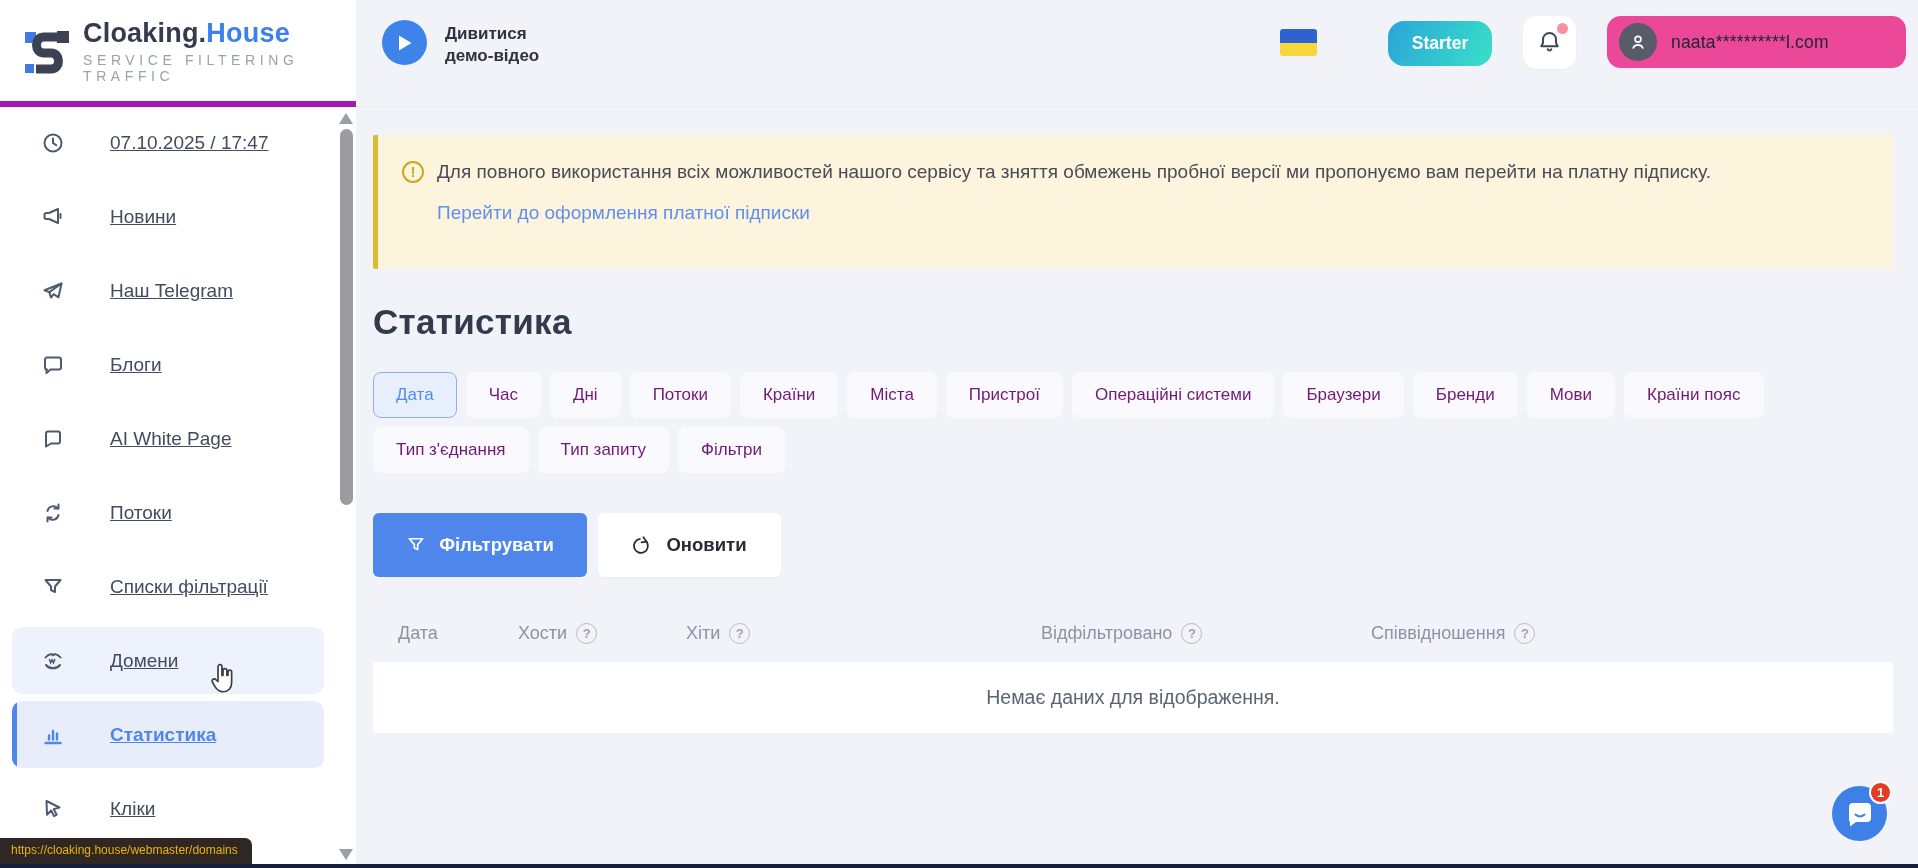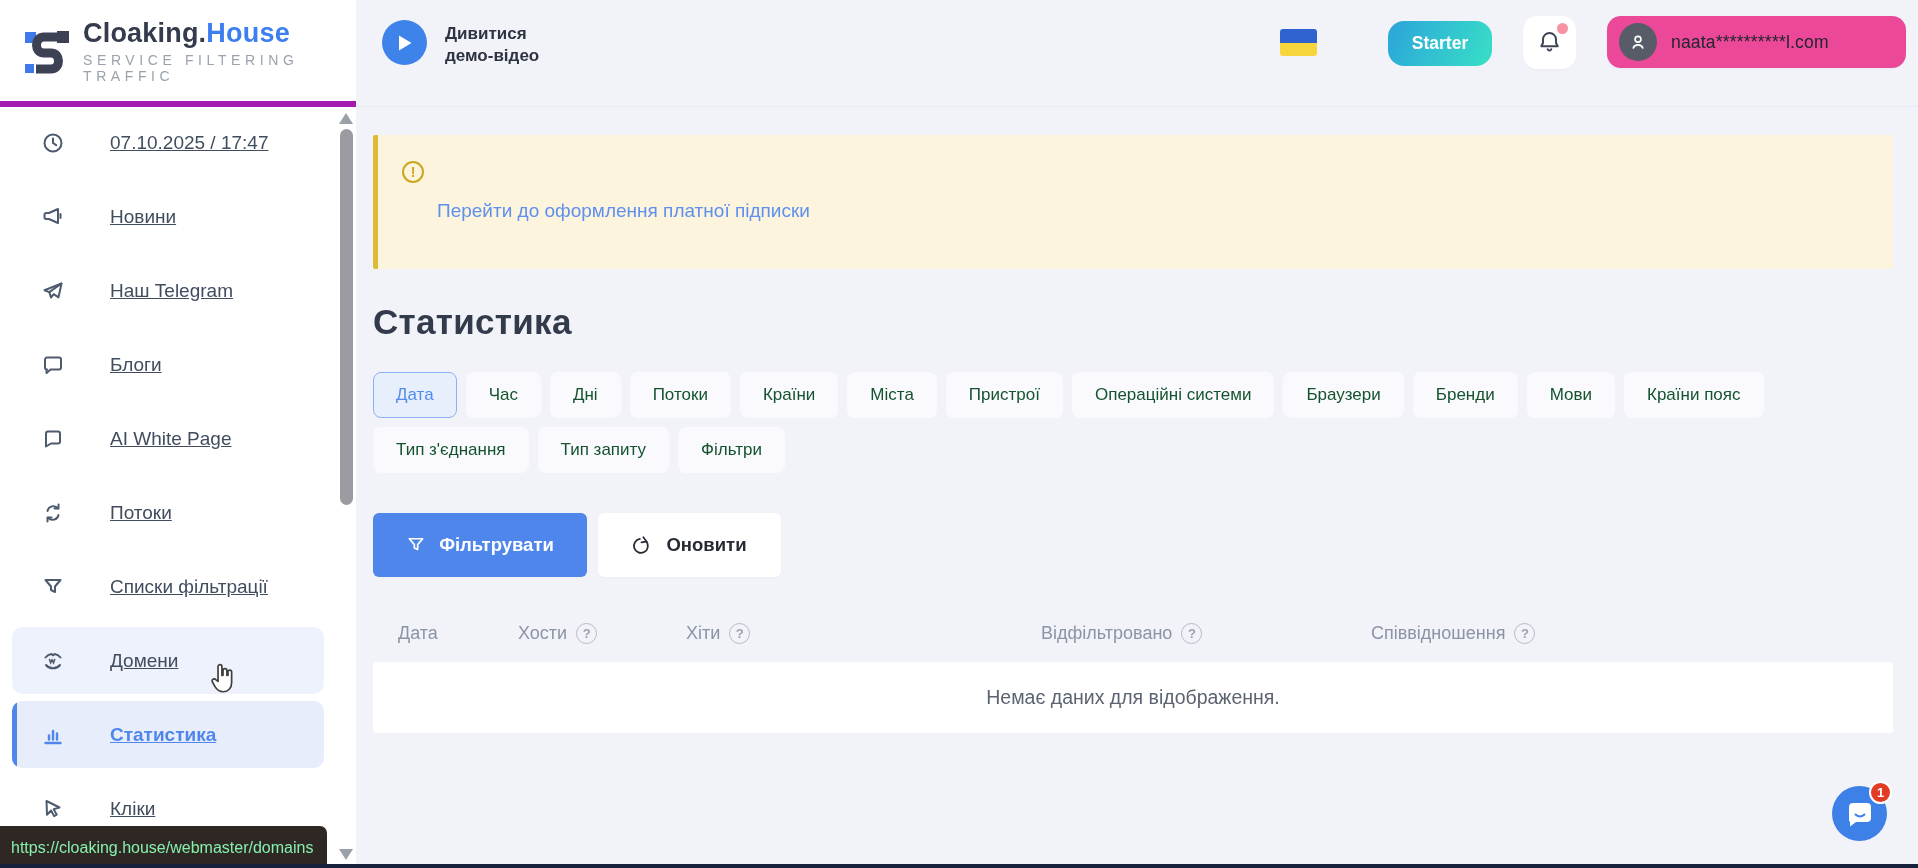--- a/index.html
+++ b/index.html
@@ -61,21 +61,21 @@
   .banner-row { display:flex; gap:13px; align-items:flex-start; }
   .warn-icon { width:22px; height:22px; border:2px solid #c9a81f; border-radius:50%; color:#c9a81f;
     font-weight:700; font-size:14px; display:flex; align-items:center; justify-content:center; flex:none; margin-top:2px; }
   .banner-text { font-size:19px; color:#4b4b57; line-height:26px; max-width:1400px; }
   .banner-link { display:inline-block; margin:17px 0 0 35px; font-size:19px; color:#5f90ee; cursor:pointer; text-decoration:none; }
 
   .page-title { margin-top:33px; font-size:35px; font-weight:800; color:#333a4c; letter-spacing:.3px; }
 
   .chips { margin-top:30px; display:flex; flex-wrap:wrap; gap:9px; width:1520px; }
   .chip { background:#fafafe; border:1px solid transparent; border-radius:8px; padding:12px 22px;
-    font-size:17px; color:#14532d; cursor:pointer; }
+    font-size:17px; color:#701a75; cursor:pointer; }
   .chip.active { background:#e7effc; color:#558bee; border-color:#8db0f2; }
 
   .actions { margin-top:40px; display:flex; gap:11px; }
   .btn { height:64px; border:none; border-radius:6px; font-family:inherit; font-size:18.5px; font-weight:700;
     display:flex; align-items:center; justify-content:center; gap:13px; cursor:pointer; }
   .btn-filter { width:214px; background:#4f86ec; color:#fff; }
   .btn-refresh { width:183px; background:#fff; color:#262a33; box-shadow:0 1px 2px rgba(0,0,0,.03); }
 
   .thead { margin-top:36px; display:flex; align-items:center; padding-left:25px; color:#8b93a6; font-size:18px; height:40px; }
   .th { display:flex; align-items:center; gap:9px; }
@@ -86,22 +86,22 @@
   .empty-row { margin-top:9px; height:71px; background:#fff; border-radius:3px;
     display:flex; align-items:center; justify-content:center; font-size:19.5px; color:#5c6472; }
 
   
   .chat-widget { position:absolute; right:31px; bottom:27px; width:55px; height:55px; border-radius:50%;
     background:#3d80e8; display:flex; align-items:center; justify-content:center; cursor:pointer; z-index:10; }
   .chat-badge { position:absolute; top:-5px; right:-5px; width:23px; height:23px; border-radius:50%;
     background:#e33c25; border:2px solid #fff; color:#fff; font-size:13px; font-weight:700;
     display:flex; align-items:center; justify-content:center; }
 
-  .status-tooltip { position:absolute; left:0; bottom:4px; background:#2f2724; color:#86efac;
-    font-size:16px; padding:13px 14px 7px 11px; border-radius:0 7px 0 0; z-index:9; }
+  .status-tooltip { position:absolute; left:0; bottom:4px; background:#2f2724; color:#eab308;
+    font-size:12px; padding:5px 14px 7px 11px; border-radius:0 7px 0 0; z-index:9; }
   .bottom-strip { position:absolute; left:0; bottom:0; width:1918px; height:4px; background:#17213c; z-index:8; }
 
   svg { display:block; }
 </style>
 </head>
 <body>
 
 <div class="sidebar">
   <div class="logo-row">
     <span>
@@ -258,20 +258,21 @@
     </span>
     <span class="user-email">naata**********l.com</span>
   </div>
 </div>
 
 <div class="content">
 
   <div class="banner">
     <div class="banner-row">
       <span class="warn-icon">!</span>
+      <span class="banner-text">Для повного використання всіх можливостей нашого сервісу та зняття обмежень пробної версії ми пропонуємо вам перейти на платну підписку.</span>
     </div>
     <a class="banner-link">Перейти до оформлення платної підписки</a>
   </div>
 
   <h1 class="page-title">Статистика</h1>
 
   <div class="chips">
     <span class="chip active">Дата</span>
     <span class="chip">Час</span>
     <span class="chip">Дні</span>

